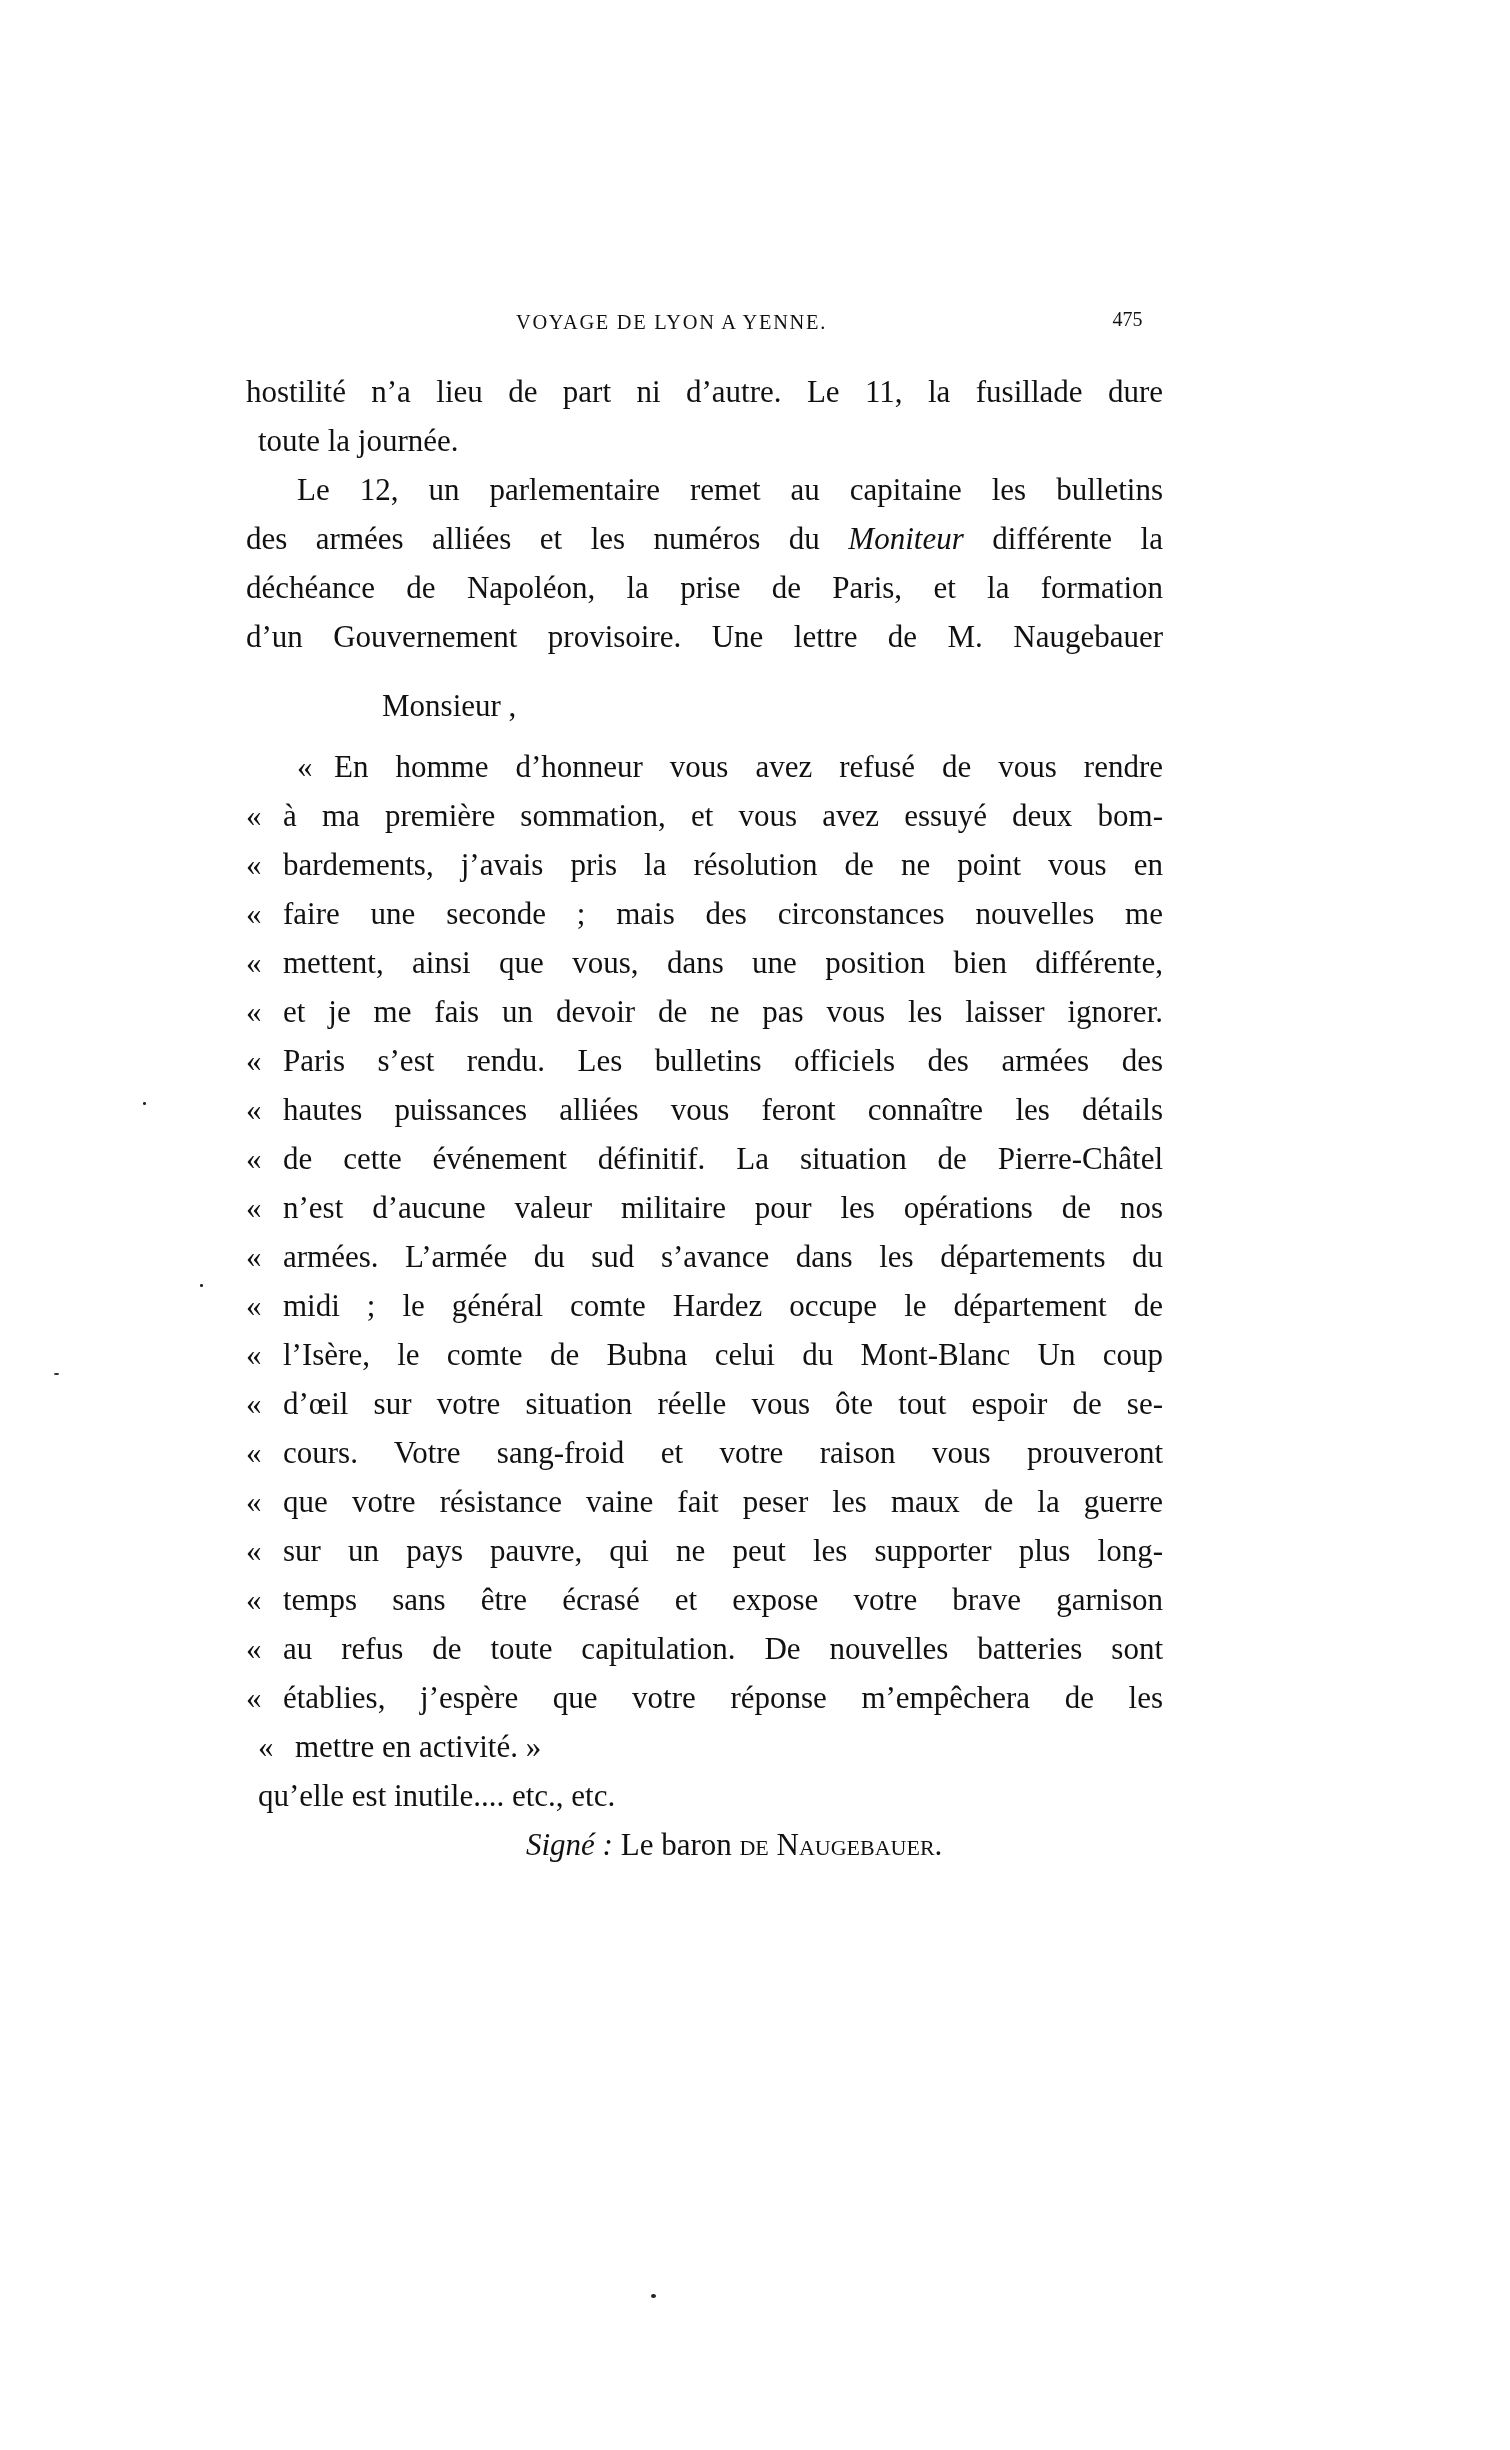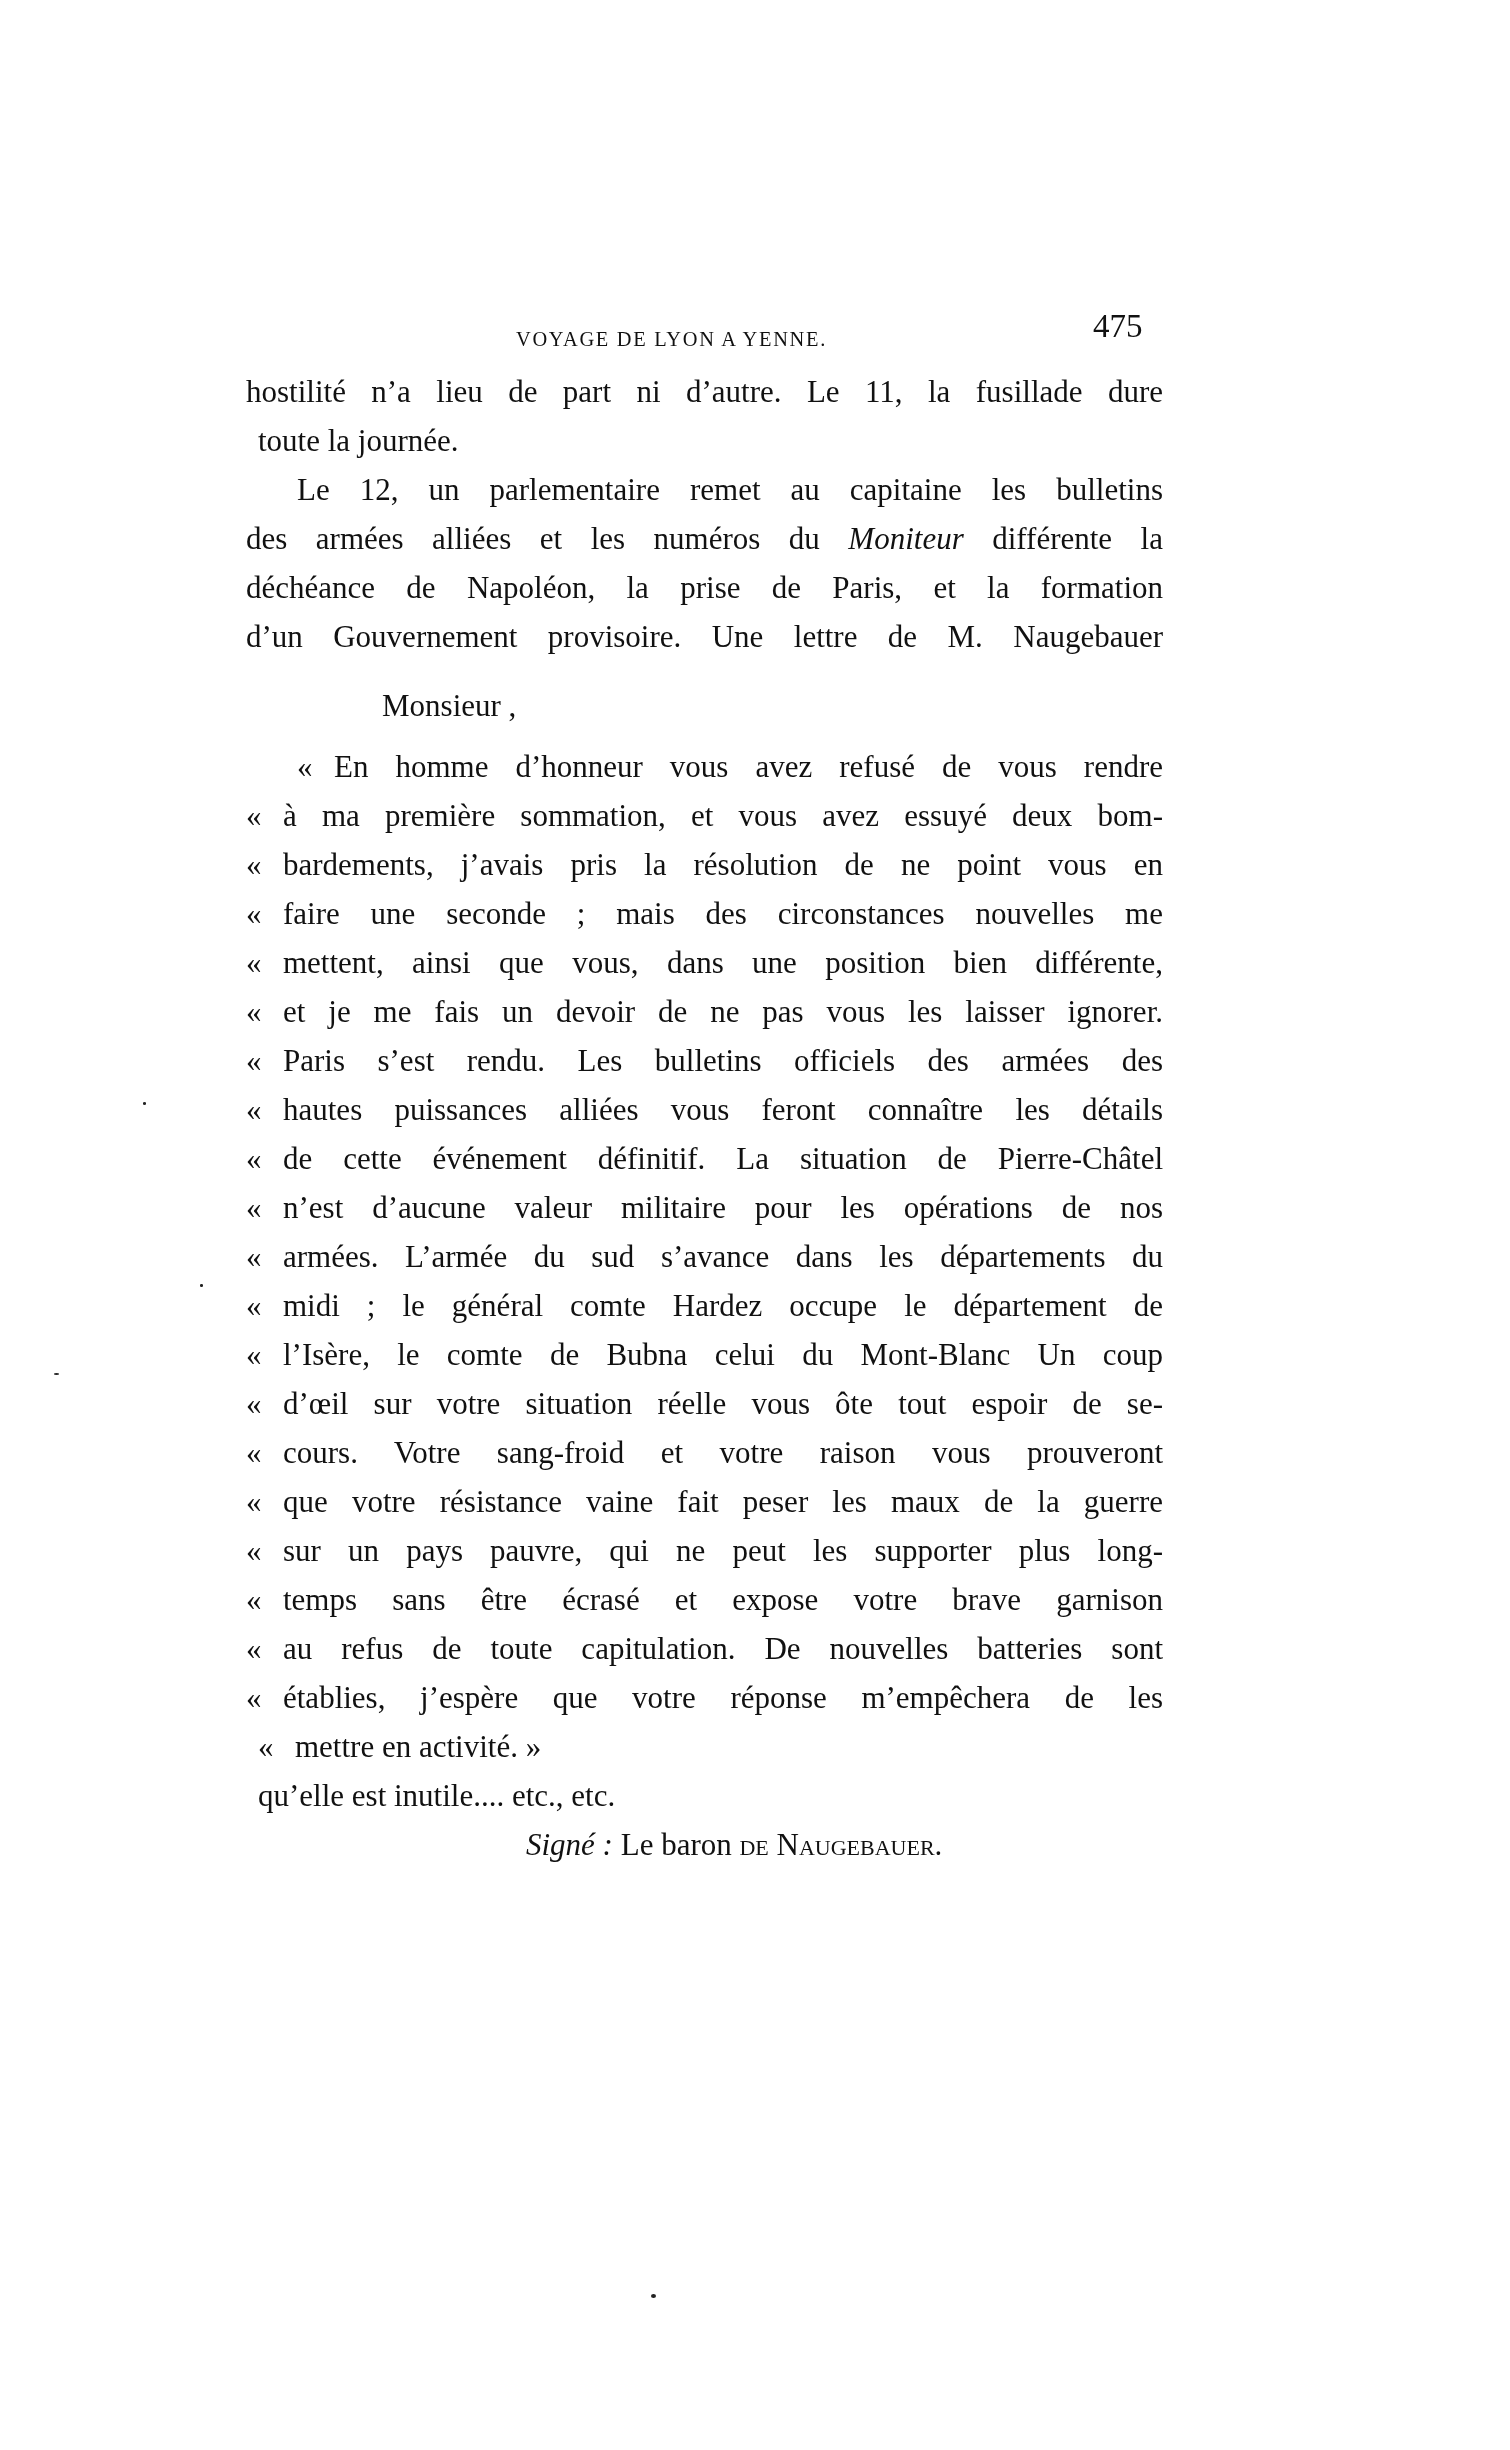--- a/index.html
+++ b/index.html
@@ -27,28 +27,28 @@
     top: 308px;
     left: 0;
     width: 917px;
     height: 37px;
     font-size: 20.4px;
     letter-spacing: 1.7px;
   }
   .running-head .title {
     position: absolute;
     left: 270px;
-    top: 20px;
+    top: 3px;
     text-transform: uppercase;
   }
   .running-head .folio {
     position: absolute;
     right: 20.4px;
     top: 0;
-    font-size: 33px;
+    font-size: 20px;
     letter-spacing: 0;
   }
   .body {
     position: absolute;
     top: 367px;
     left: 0;
     width: 917px;
     font-size: 31px;
     line-height: 49px;
     font-stretch: condensed;

